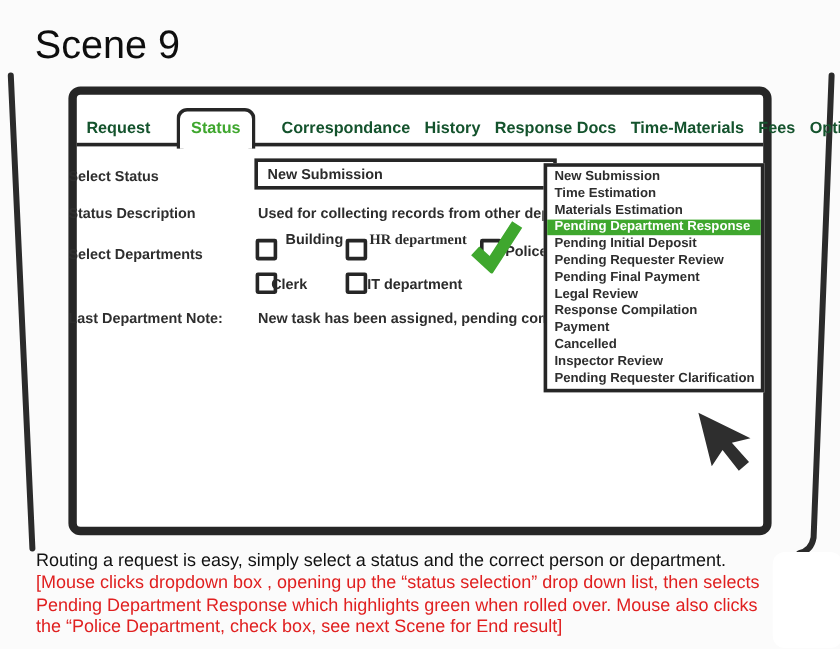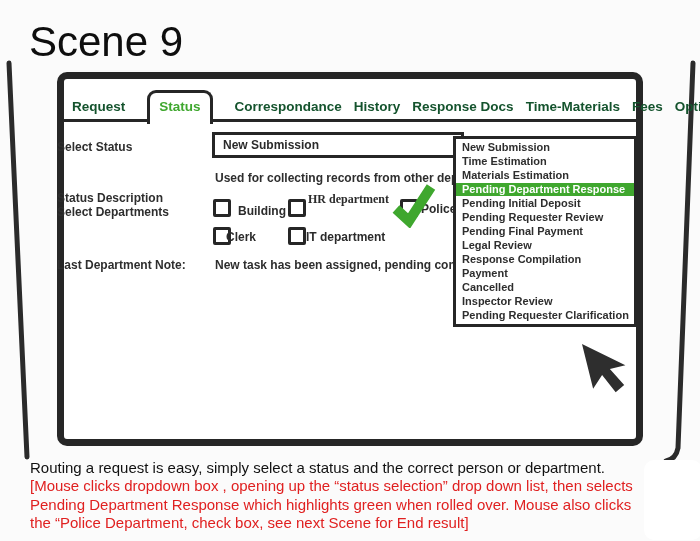--- a/index.html
+++ b/index.html
@@ -2,21 +2,21 @@
 <html><head>
 <meta charset="utf-8">
 <style>
   html,body{margin:0;padding:0;}
   #stage{
     position:relative; width:700px; height:541px; overflow:hidden;
     background:#fbfbfb; font-family:"Liberation Sans", sans-serif; color:#2b2b2b;
   }
   .abs{position:absolute;}
   
-  #slide-title{left:29px; top:18px; font-size:42px; font-weight:400; color:#0e0e0e;}
+  #slide-title{left:29px; top:18px; font-size:33px; font-weight:400; color:#0e0e0e;}
   
   #frame-svg{left:0; top:0; z-index:0; pointer-events:none;}
   
   #app-window{
     left:57px; top:72px; width:586px; height:374px; box-sizing:border-box;
     border:7px solid #262626; border-radius:10px; background:#ffffff; z-index:1;
   }
   #tab-underline{left:64px; top:119px; width:572px; height:3px; background:#262626; z-index:2;}
   
   #tab-row{left:66px; top:90px; height:34px; display:flex; align-items:center; z-index:3;}
@@ -29,37 +29,37 @@
     border:3px solid #262626; border-bottom:none; border-radius:9px 9px 0 0;
     background:#ffffff; color:#3fa72e; padding:0 9px; margin:0 16px;
   }
   
   .form-label{
     width:150px; font-size:12px; font-weight:700; color:#2e2e2e;
     left:57px; z-index:2; white-space:nowrap;
   }
   .form-value{font-size:12px; font-weight:600; color:#2e2e2e; z-index:2; white-space:nowrap;}
   #select-status-label{top:140px;}
-  #status-desc-label{top:171px;margin-top:20px;}
+  #status-desc-label{top:171px;}
   #select-depts-label{top:205px;}
   #last-note-label{top:258px;}
   #status-combobox{
     left:212px; top:132px; width:252px; height:26px; box-sizing:border-box;
     border:3px solid #262626; background:#fff; z-index:2;
     font-size:12px; font-weight:700; line-height:20px; padding-left:8px; white-space:nowrap;
   }
   #status-desc-value{left:215px; top:171px;}
   #last-note-value{left:215px; top:258px;}
   
   .checkbox{
     width:18px; height:18px; box-sizing:border-box; border:3px solid #262626;
     border-radius:2px; background:#fff; z-index:2;
   }
   .cb-label{font-size:12px; font-weight:700; z-index:2; white-space:nowrap;}
-  #cb-building{left:213px; top:199px;} #cb-building-label{left:238px; top:204px;}
+  #cb-building{left:213px; top:199px;} #cb-building-label{left:238px; top:192px;}
   #cb-hr{left:288px; top:199px;}       #cb-hr-label{left:308px; top:192px;font-family:Liberation Serif, serif;}
   #cb-police{left:400px; top:199px;}   #cb-police-label{left:421px; top:202px;}
   #cb-clerk{left:213px; top:227px;}    #cb-clerk-label{left:226px; top:230px;}
   #cb-it{left:288px; top:227px;}       #cb-it-label{left:306px; top:230px;}
   #check-svg{left:388px; top:178px; z-index:3; pointer-events:none;}
   
   #status-dropdown{
     left:453px; top:136px; width:184px; height:191px; box-sizing:border-box;
     border:3px solid #262626; background:#fff; z-index:4;
     display:flex; flex-direction:column; justify-content:space-around; padding:1px 0;

